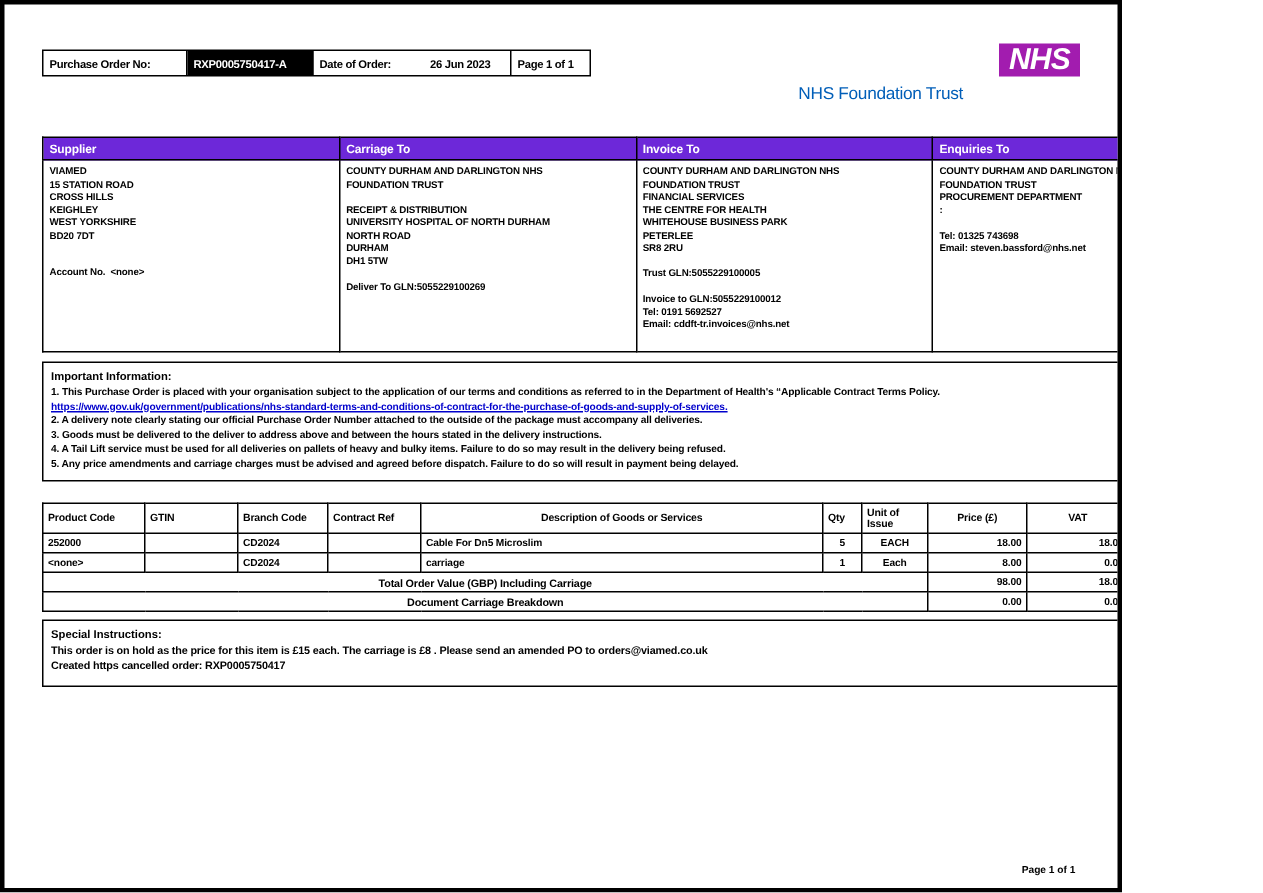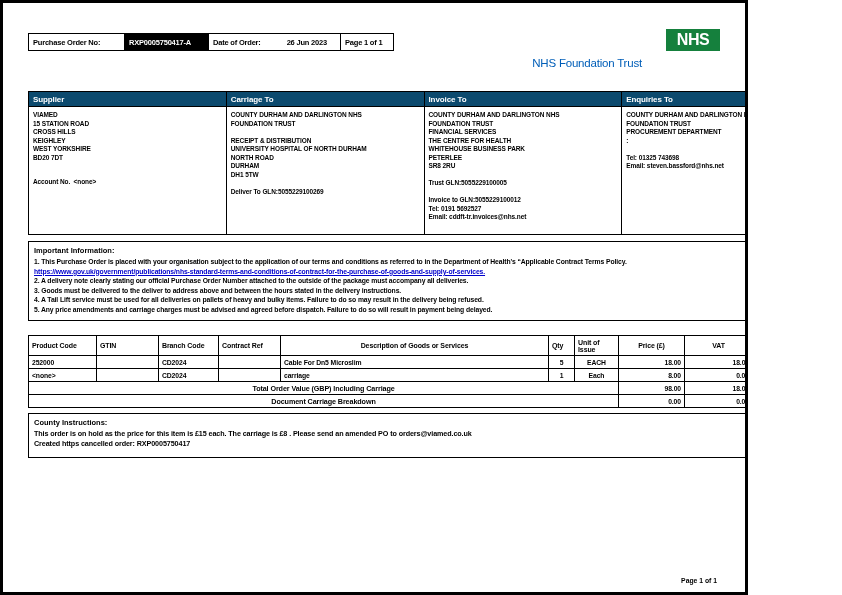--- a/index.html
+++ b/index.html
@@ -13,27 +13,27 @@
   .c-po-label { width:96px; }
   .c-po-num { width:84px; background:#000; color:#fff; }
   .c-date { width:132px;gap:20px; }
   .c-page { width:52px; }
   .c-date .lbl { margin-right:6px; }
 
   
   .brand { position:absolute; right:25px; top:26px; width:400px; }
   .brand-row { display:flex; align-items:flex-start; justify-content:flex-end; gap:12px; }
   .org-name { font-size:19px; letter-spacing:-0.4px; color:#231f20; white-space:nowrap; padding-top:3px; }
-  .nhs-box { width:54px; height:22px; background:#15803d; color:#fff; font-weight:bold; font-size:16px; display:flex; align-items:center; justify-content:center; letter-spacing:-0.5px; }
+  .nhs-box { width:54px; height:22px; background:#a21caf; color:#fff; font-weight:bold; font-style:italic; font-size:20px; display:flex; align-items:center; justify-content:center; letter-spacing:-0.5px; }
   .trust-name { margin-top:6px; margin-right:78px; text-align:right; color:#005EB8; font-size:11.5px; letter-spacing:-0.2px; }
 
   
   .addr-table { position:absolute; left:25px; top:88px; width:792px; border-collapse:collapse; table-layout:fixed; }
   .addr-table th, .addr-table td { border:1.5px solid #000; }
-  .addr-table th { background:#0c4a6e; color:#fff; font-size:8px; text-align:left; padding:2px 4px; height:15px; letter-spacing:-0.1px; }
+  .addr-table th { background:#6d28d9; color:#fff; font-size:8px; text-align:left; padding:2px 4px; height:15px; letter-spacing:-0.1px; }
   .addr-table td { vertical-align:top; padding:4px 4px; height:128px; }
   .line { font-size:6.5px; font-weight:bold; line-height:8.5px; min-height:8.5px; letter-spacing:-0.1px; }
   .acct-line { margin-top:16px; }
 
   
   .important-box { position:absolute; left:25px; top:238px; width:792px; border:1.5px solid #000; padding:4px 5px 6px 5px; }
   .important-box .title { font-size:7.5px; font-weight:bold; margin-bottom:2px; }
   .important-box .iline { font-size:6.8px; font-weight:bold; line-height:9.5px; letter-spacing:-0.1px; }
   .important-box a.ilink { color:#0000CC; text-decoration:underline; font-size:6.8px; font-weight:bold; line-height:9.5px; display:block; letter-spacing:-0.1px; }
 
@@ -206,20 +206,20 @@
     <tr>
       <td class="sumlabel" colspan="7">Document Carriage Breakdown</td>
       <td class="num">0.00</td>
       <td class="num">0.00</td>
       <td class="num">0.00</td>
     </tr>
   </tbody>
     </table>
 
   <div class="special-box">
-    <div class="title">County Instructions:</div>
+    <div class="title">Special Instructions:</div>
     <div class="sline">This order is on hold as the price for this item is £15 each. The carriage is £8 . Please send an amended PO to orders@viamed.co.uk</div>
     <div class="sline">Created https cancelled order: RXP0005750417</div>
   </div>
 
   <div class="footer-page">Page 1 of 1</div>
 
 </div>
 
 </body></html>

